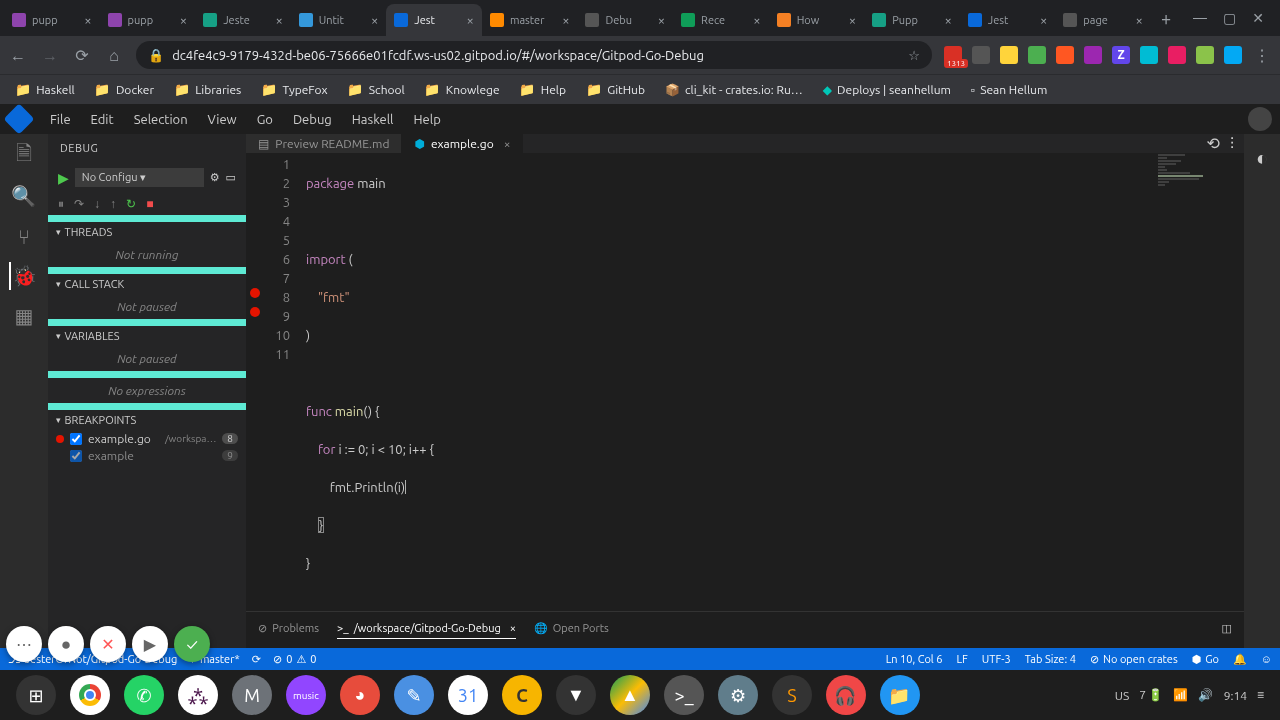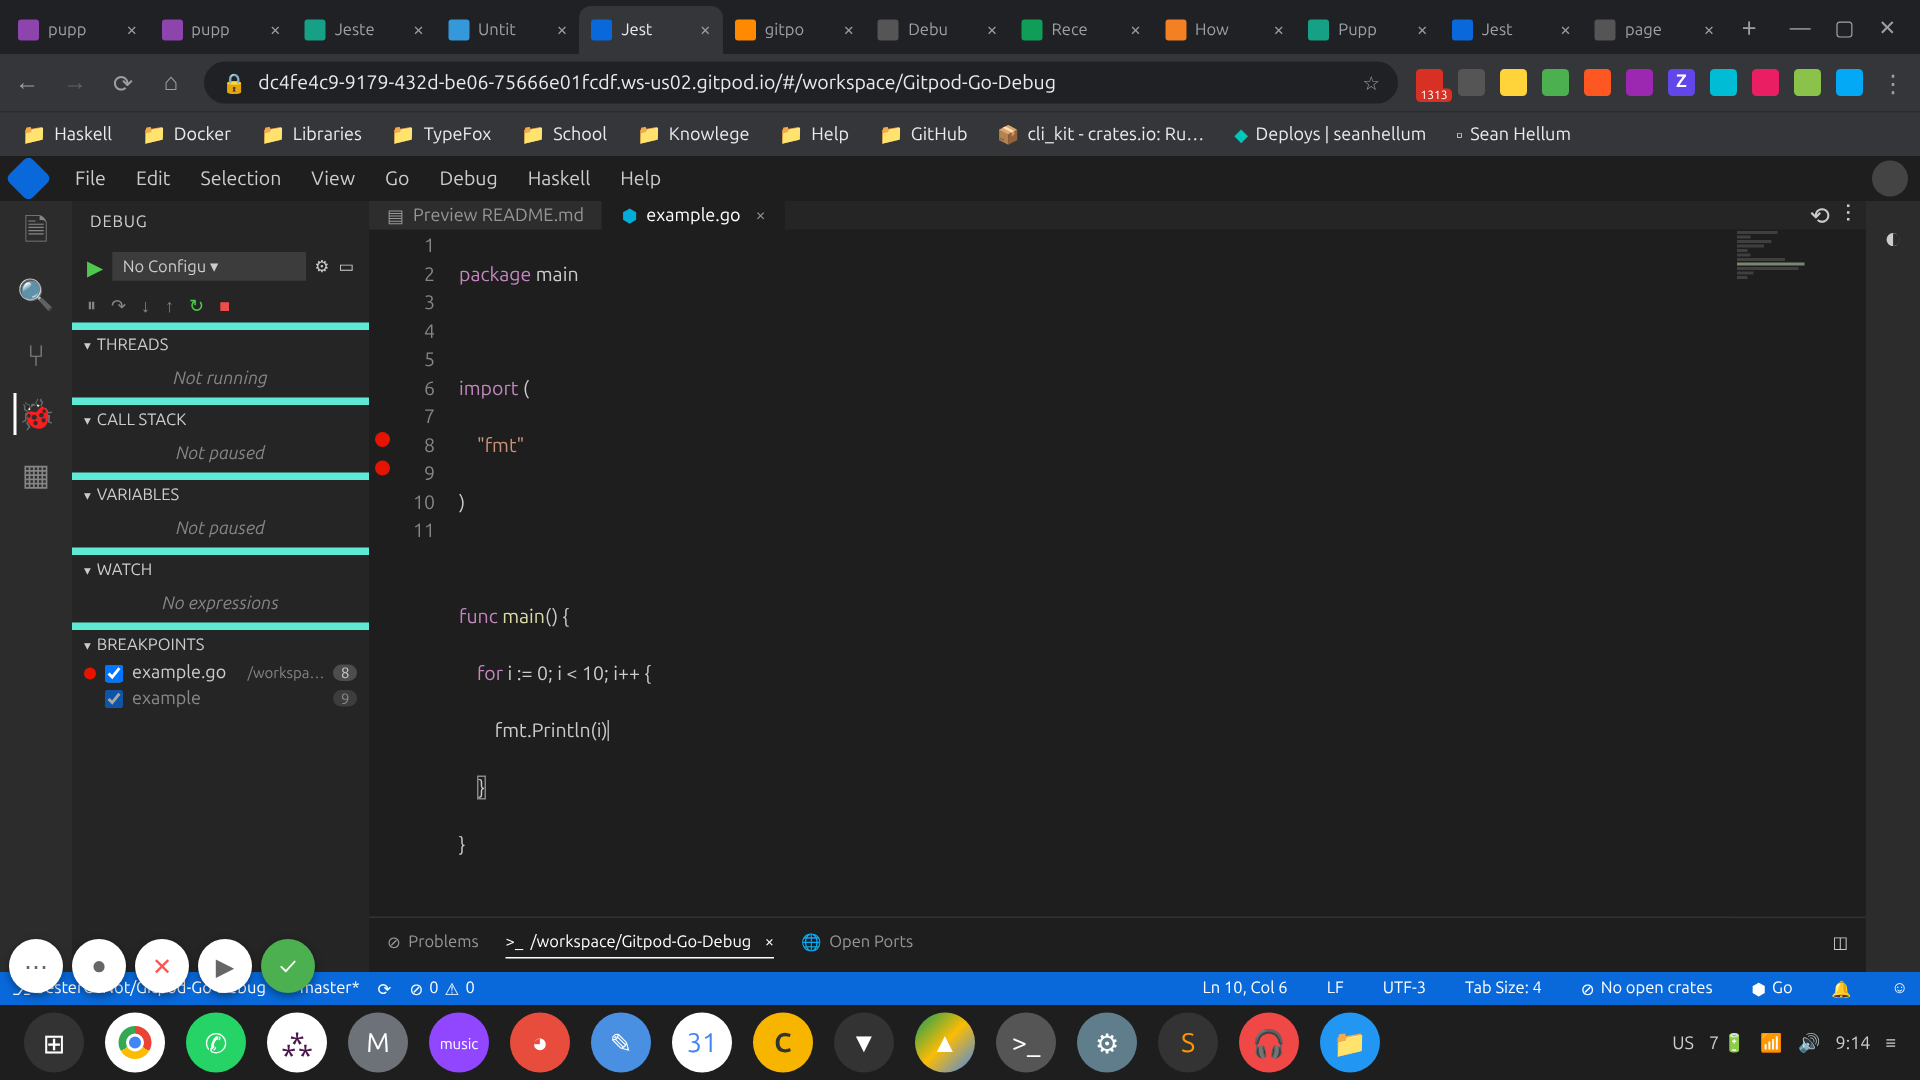--- a/index.html
+++ b/index.html
@@ -39,21 +39,21 @@
 .activity-icon { width: 28px; height: 28px; display: flex; align-items: center; justify-content: center; color: #858585; font-size: 20px; }
 .activity-icon.active { color: #fff; border-left: 2px solid #fff; margin-left: -2px; padding-left: 2px; }
 
 .sidebar { width: 198px; background: #252526; display: flex; flex-direction: column; font-size: 11px; }
 .sidebar-header { padding: 8px 12px; color: #ccc; text-transform: uppercase; font-size: 11px; letter-spacing: 0.5px; }
 .debug-controls { display: flex; align-items: center; gap: 6px; padding: 6px 10px; }
 .debug-start { color: #4ec94e; font-size: 14px; }
 .debug-config { flex: 1; background: #3c3c3c; padding: 2px 6px; font-size: 11px; color: #ccc; border: 1px solid #3c3c3c; }
 .debug-toolbar { display: flex; gap: 10px; padding: 4px 10px; color: #858585; font-size: 13px; }
 .debug-toolbar span { font-size: 12px; }
-.panel-section { border-top: 5px solid #5eead4; }
+.panel-section { border-top: 7px solid #5eead4; }
 .panel-title { padding: 4px 8px; color: #ccc; font-size: 11px; text-transform: uppercase; display: flex; align-items: center; gap: 4px; }
 .panel-title::before { content: '▾'; font-size: 9px; }
 .panel-content { padding: 6px 12px; color: #858585; font-style: italic; font-size: 12px; text-align: center; }
 .breakpoint-item { display: flex; align-items: center; gap: 6px; padding: 2px 8px; font-size: 12px; color: #ccc; }
 .bp-dot { width: 8px; height: 8px; background: #e51400; border-radius: 50%; }
 .bp-check { width: 12px; height: 12px; }
 .bp-path { color: #858585; font-size: 10px; margin-left: auto; }
 .bp-count { background: #4d4d4d; color: #ccc; border-radius: 8px; padding: 0 5px; font-size: 10px; }
 
 .editor-area { flex: 1; display: flex; flex-direction: column; background: #1e1e1e; }
@@ -83,21 +83,21 @@
 .panel-tab { display: flex; align-items: center; gap: 5px; padding: 4px 0; }
 .panel-tab.active { color: #fff; border-bottom: 1px solid #fff; }
 .panel-tab-close { margin-left: 4px; }
 .panel-actions { margin-left: auto; display: flex; gap: 10px; color: #ccc; }
 .terminal { flex: 1; padding: 4px 12px; font-family: 'Consolas', monospace; font-size: 13px; color: #ccc; line-height: 17px; overflow: hidden; }
 .term-user { color: #76c376; }
 .term-path { color: #5696d1; }
 
 .status-bar { position: absolute; bottom: 50px; left: 0; right: 0; height: 22px; background: #0969da; display: flex; align-items: center; padding: 0 8px; font-size: 11px; color: #fff; gap: 12px; }
 .status-left { display: flex; gap: 12px; align-items: center; }
-.status-right { margin-left: auto; display: flex; gap: 26px; align-items: center; }
+.status-right { margin-left: auto; display: flex; gap: 14px; align-items: center; }
 .status-item { display: flex; align-items: center; gap: 4px; }
 
 
 .taskbar { position: absolute; bottom: 0; left: 0; right: 0; height: 50px; background: rgba(30,30,30,0.85); display: flex; align-items: center; padding: 0 16px; gap: 14px; }
 .task-icon { width: 40px; height: 40px; border-radius: 50%; display: flex; align-items: center; justify-content: center; font-size: 18px; color: #fff; }
 .task-right { margin-left: auto; display: flex; align-items: center; gap: 10px; color: #ccc; font-size: 12px; }
 
 
 .fab-group { position: absolute; bottom: 58px; left: 6px; display: flex; gap: 6px; z-index: 100; }
 .fab { width: 36px; height: 36px; border-radius: 50%; background: #fff; display: flex; align-items: center; justify-content: center; box-shadow: 0 2px 6px rgba(0,0,0,0.4); font-size: 16px; }
@@ -126,21 +126,21 @@
       <span class="tab-title">Untit</span>
       <span class="close">×</span>
     </div>
   <div class="browser-tab active">
       <span class="favicon" style="background:#0969da"></span>
       <span class="tab-title">Jest</span>
       <span class="close">×</span>
     </div>
   <div class="browser-tab">
       <span class="favicon" style="background:#ff8a00"></span>
-      <span class="tab-title">gitpo</span>
+      <span class="tab-title">master</span>
       <span class="close">×</span>
     </div>
   <div class="browser-tab">
       <span class="favicon"></span>
       <span class="tab-title">Debu</span>
       <span class="close">×</span>
     </div>
   <div class="browser-tab">
       <span class="favicon" style="background:#0f9d58"></span>
       <span class="tab-title">Rece</span>
@@ -292,21 +292,20 @@
       </div>
       <div class="panel-section">
         <div class="panel-title">CALL STACK</div>
         <div class="panel-content">Not paused</div>
       </div>
       <div class="panel-section">
         <div class="panel-title">VARIABLES</div>
         <div class="panel-content">Not paused</div>
       </div>
       <div class="panel-section">
-        <div class="panel-title">WATCH</div>
         <div class="panel-content">No expressions</div>
       </div>
       <div class="panel-section">
         <div class="panel-title">BREAKPOINTS</div>
         <div class="breakpoint-item">
           <span class="bp-dot"></span>
           <input type="checkbox" class="bp-check" checked="" style="">
           <span>example.go</span>
           <span class="bp-path">/workspa…</span>
           <span class="bp-count">8</span>

